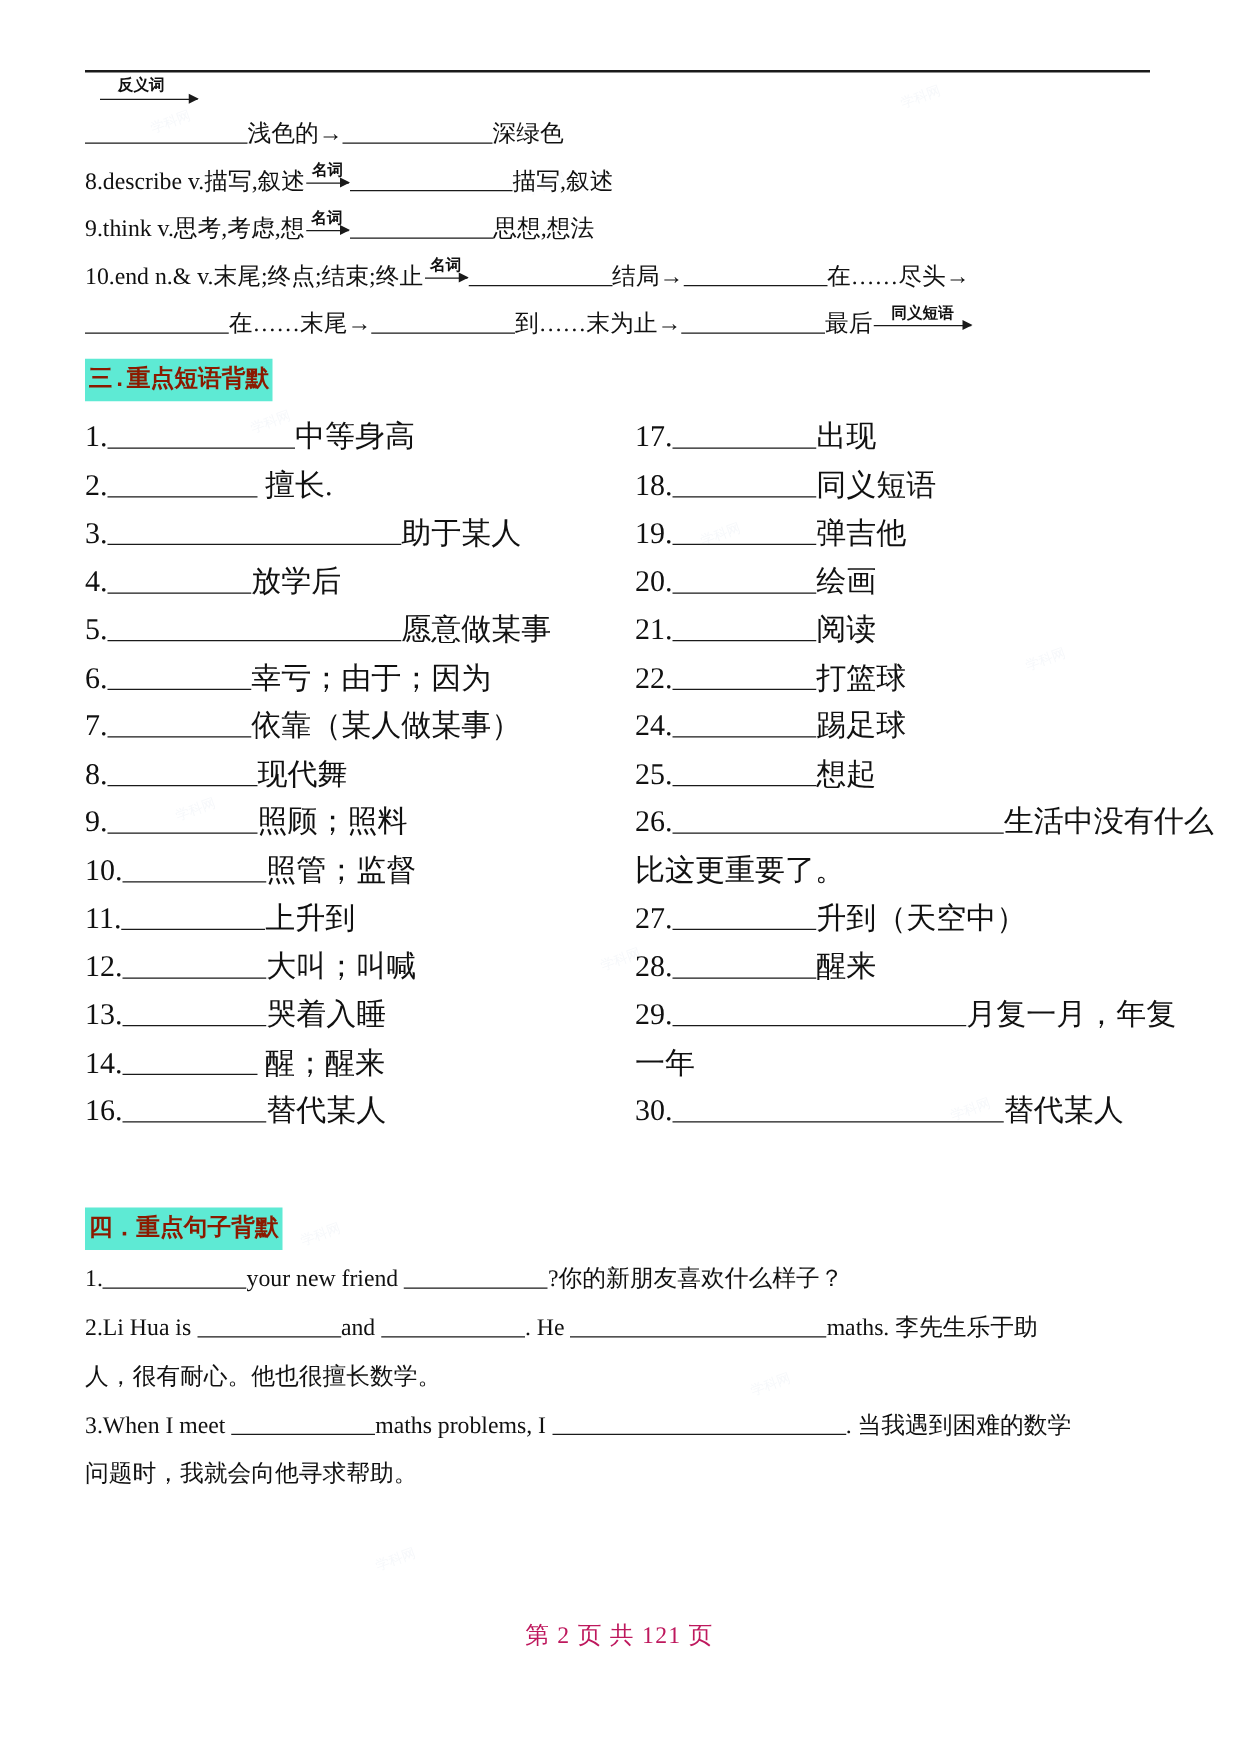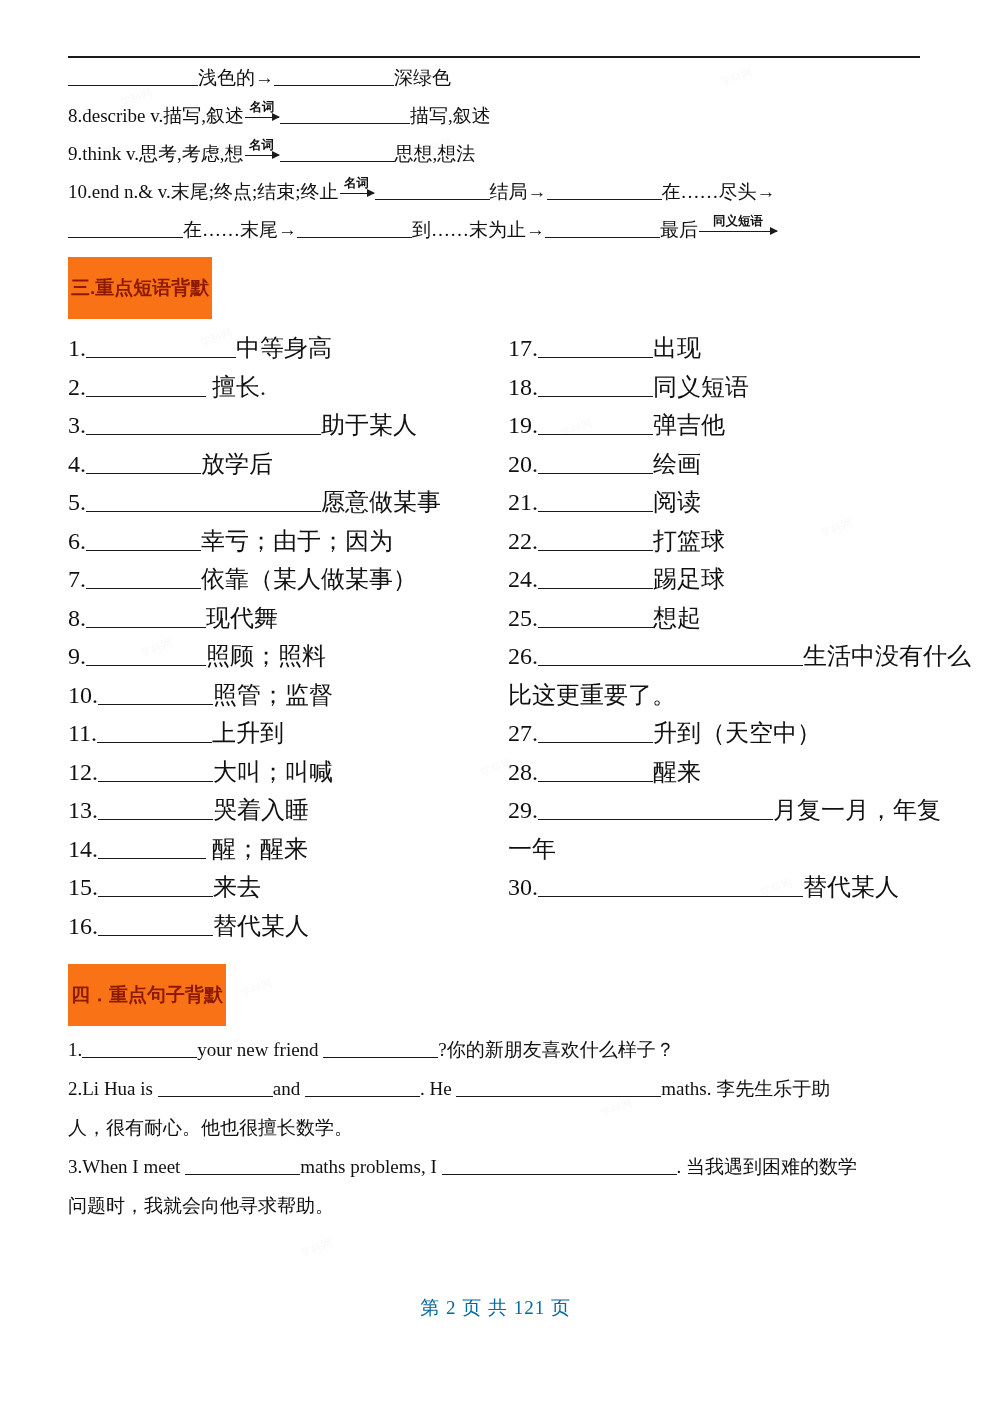--- a/index.html
+++ b/index.html
@@ -139,27 +139,27 @@
     border-top: 4.5px solid transparent;
     border-bottom: 4.5px solid transparent;
     border-left: 8px solid #1a1a1a;
   }
   .sa-short .bar { width: 34px; }
   .sa-long  .bar { width: 78px; }
 
   
   .section-head {
     display: inline-block;
-    background: #f97316;
+    background: #5eead4;
     color: #8B1A00;
-    font-family: Liberation Sans, sans-serif;
+    font-family: Liberation Mono, monospace;
     font-weight: bold;
     font-size: 19px;
     line-height: 24px;
-    padding: 19px 3px;
+    padding: 5px 3px;
     margin: 8px 0 4px 0;
     white-space: nowrap;
   }
 
   
   .phrases {
     position: relative;
     margin-top: 6px;
   }
   .col {
@@ -182,21 +182,21 @@
   }
 
   
   .footer {
     position: absolute;
     left: 0;
     top: 1295px;
     width: 991px;
     text-align: center;
     font-size: 19px;
-    color: #0369a1;
+    color: #be185d;
     letter-spacing: 1px;
   }
 
   
   .watermark {
     position: absolute;
     inset: 0;
     pointer-events: none;
     opacity: 0.05;
   }
@@ -226,20 +226,26 @@
     <div class="wm" style="left:760px;top:880px;">学科网</div>
     <div class="wm" style="left:240px;top:980px;">学科网</div>
     <div class="wm" style="left:600px;top:1100px;">学科网</div>
     <div class="wm" style="left:300px;top:1240px;">学科网</div>
   </div>
 
   <div class="content">
 
     <div class="top-rule"></div>
 
+    <div class="antonym-row">
+      <span class="arrow-label">
+        <span class="lbl">反义词</span>
+        <span class="arrow-line antonym-arrow"></span>
+      </span>
+    </div>
 
     <div class="line">
       <span class="blank b130"></span><span class="cn">浅色的</span><span>→</span><span class="blank b120"></span><span class="cn">深绿色</span>
     </div>
 
     <div class="line">
       <span>8.</span><span>describe</span><span> </span><span>v.</span><span class="cn">描写,叙述</span><span class="sup-arrow sa-short"><span class="lbl">名词</span><span class="bar"></span></span><span class="blank b130"></span><span class="cn">描写,叙述</span>
     </div>
 
     <div class="line">
@@ -269,21 +275,20 @@
         <div class="prow"><span class="num">5.</span><span class="blank b235"></span><span class="cn">愿意做某事</span></div>
         <div class="prow"><span class="num">6.</span><span class="blank b115"></span><span class="cn">幸亏；由于；因为</span></div>
         <div class="prow"><span class="num">7.</span><span class="blank b115"></span><span class="cn">依靠（某人做某事）</span></div>
         <div class="prow"><span class="num">8.</span><span class="blank b120"></span><span class="cn">现代舞</span></div>
         <div class="prow"><span class="num">9.</span><span class="blank b120"></span><span class="cn">照顾；照料</span></div>
         <div class="prow"><span class="num">10.</span><span class="blank b115"></span><span class="cn">照管；监督</span></div>
         <div class="prow"><span class="num">11.</span><span class="blank b115"></span><span class="cn">上升到</span></div>
         <div class="prow"><span class="num">12.</span><span class="blank b115"></span><span class="cn">大叫；叫喊</span></div>
         <div class="prow"><span class="num">13.</span><span class="blank b115"></span><span class="cn">哭着入睡</span></div>
         <div class="prow"><span class="num">14.</span><span class="blank b108"></span><span class="cn"> 醒；醒来</span></div>
-        <div class="prow"><span class="num">15.</span><span class="blank b115"></span><span class="cn">来去</span></div>
         <div class="prow"><span class="num">16.</span><span class="blank b115"></span><span class="cn">替代某人</span></div>
       </div>
 
       <div class="col col-right">
         <div class="prow"><span class="num">17.</span><span class="blank b115"></span><span class="cn">出现</span></div>
         <div class="prow"><span class="num">18.</span><span class="blank b115"></span><span class="cn">同义短语</span></div>
         <div class="prow"><span class="num">19.</span><span class="blank b115"></span><span class="cn">弹吉他</span></div>
         <div class="prow"><span class="num">20.</span><span class="blank b115"></span><span class="cn">绘画</span></div>
         <div class="prow"><span class="num">21.</span><span class="blank b115"></span><span class="cn">阅读</span></div>
         <div class="prow"><span class="num">22.</span><span class="blank b115"></span><span class="cn">打篮球</span></div>

